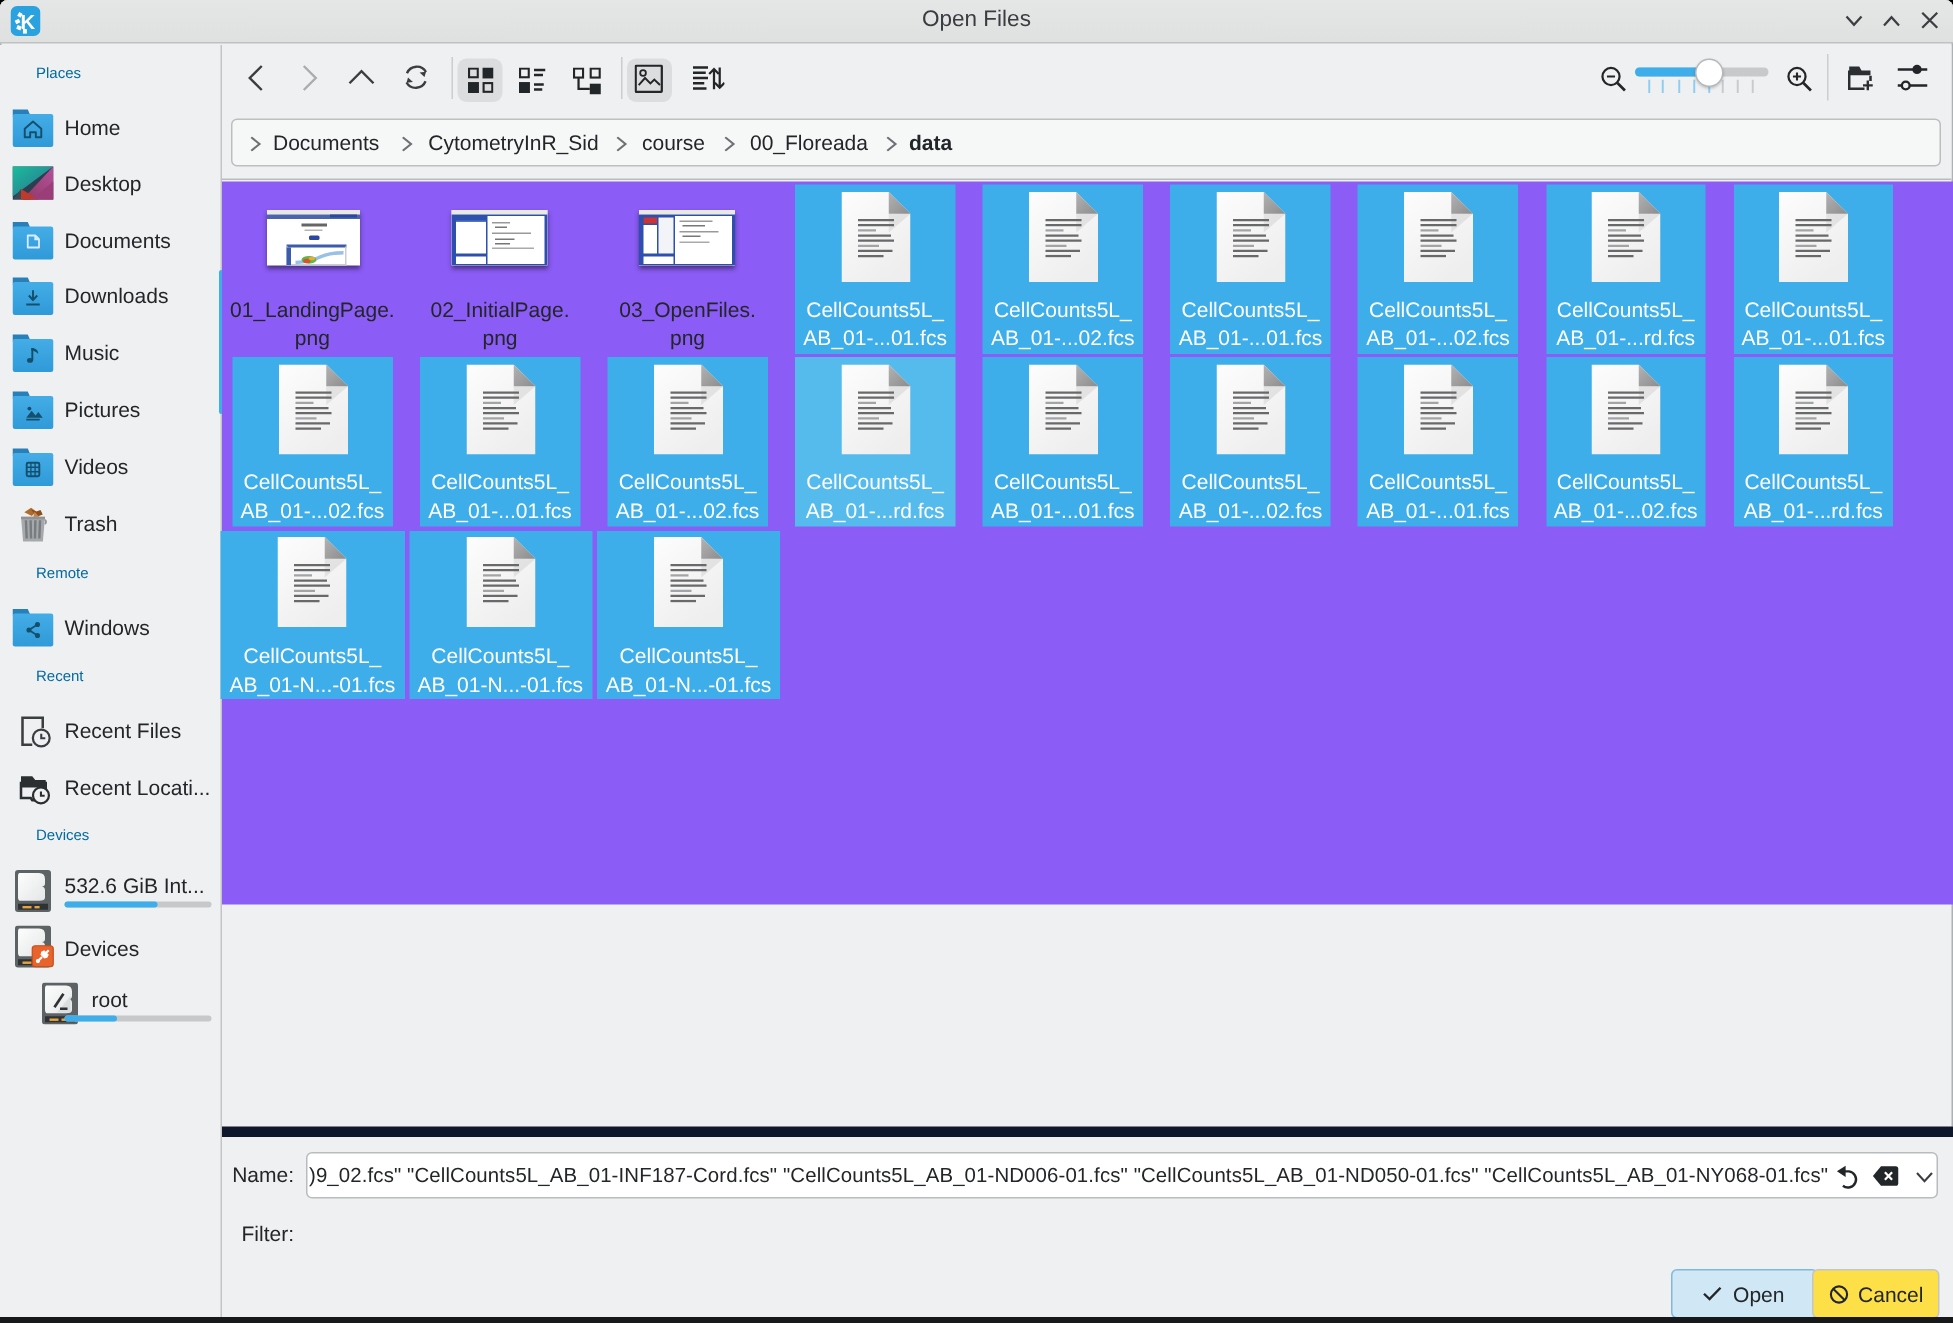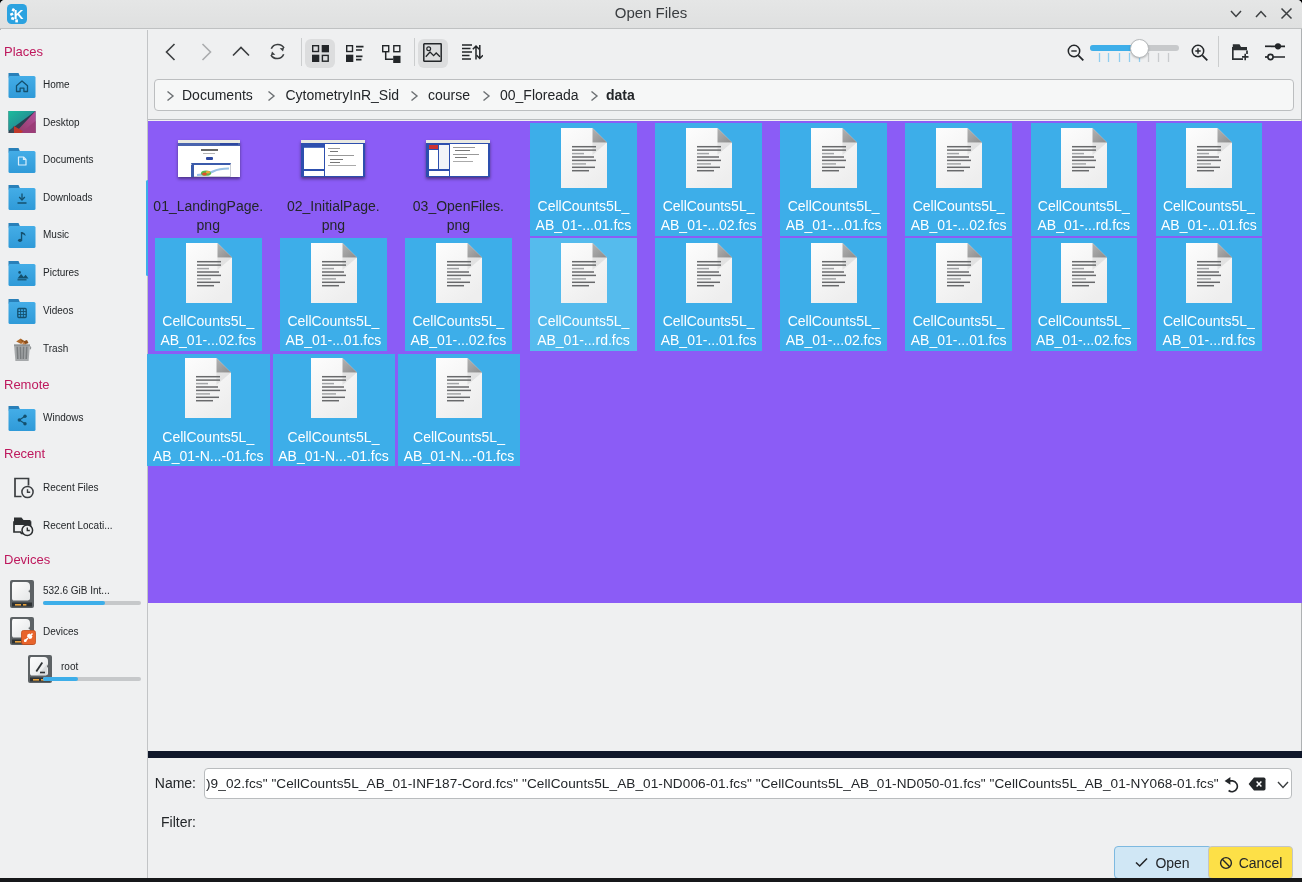--- a/index.html
+++ b/index.html
@@ -10,23 +10,23 @@
   box-shadow: inset 1px 0 0 #aeb1b3, inset -1px 0 0 #aeb1b3; }
 .abs { position:absolute; }
 
 #titlebar { position:absolute; left:0; top:0; width:1302px; height:29px;
   background:linear-gradient(#e5e6e6,#dfe0e0); border-bottom:1px solid #bfc1c2; }
 #title { position:absolute; left:0; top:0; width:1302px; height:28px;
   text-align:center; line-height:25px; font-size:15px; color:#3a3d40; }
 
 #sidebar { position:absolute; left:0; top:30px; width:148px; height:848px;
   background:#eff0f1; border-right:1px solid #c2c4c6; }
-.shead { position:absolute; left:4px; font-size:13px; color:#be185d; }
+.shead { position:absolute; left:24px; font-size:10px; color:#0369a1; }
 .srow { position:absolute; left:7px; display:flex; align-items:center; }
-.srow .lbl { margin-left:6px; font-size:10px; color:#232629; white-space:nowrap; }
+.srow .lbl { margin-left:6px; font-size:14px; color:#232629; white-space:nowrap; }
 .dbar { position:absolute; left:43px; width:98px; height:4px; border-radius:2px; background:#c6c8ca; }
 .dbar i { display:block; height:4px; border-radius:2px; background:#3daee9; }
 
 #toparea { position:absolute; left:148px; top:30px; width:1153px; height:90px;
   background:#eff0f1; border-bottom:1px solid #b9bcbe; }
 .tsep { position:absolute; top:8px; width:1px; height:28px; background:#cbcdce; }
 .tbtn { position:absolute; top:9px; width:30px; height:29px; background:#dcddde; border-radius:6px; }
 #crumb { position:absolute; left:6px; top:49px; width:1140px; height:32px;
   background:#f6f7f7; border:1px solid #bcbec0; border-radius:4px; }
 .citem { position:absolute; top:0; height:30px; line-height:30px; font-size:14px; color:#232629; white-space:nowrap; }

